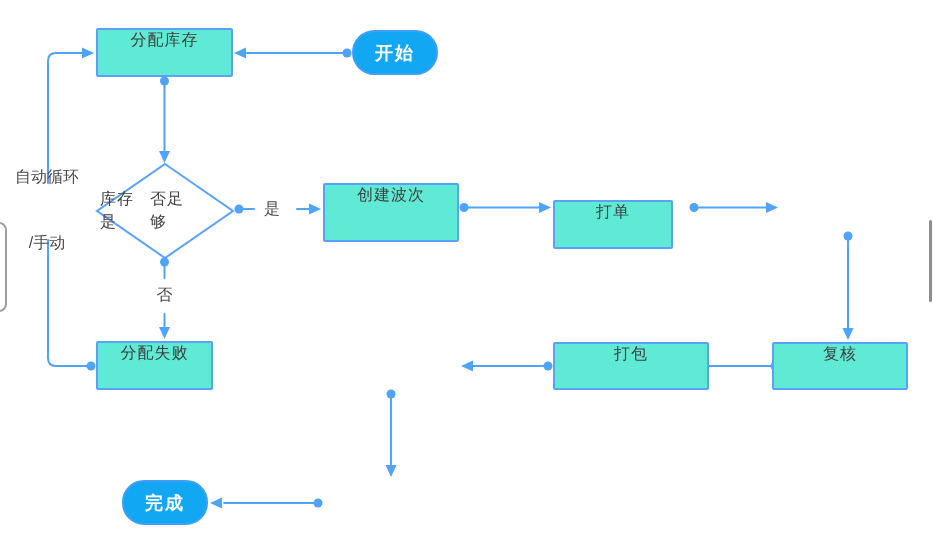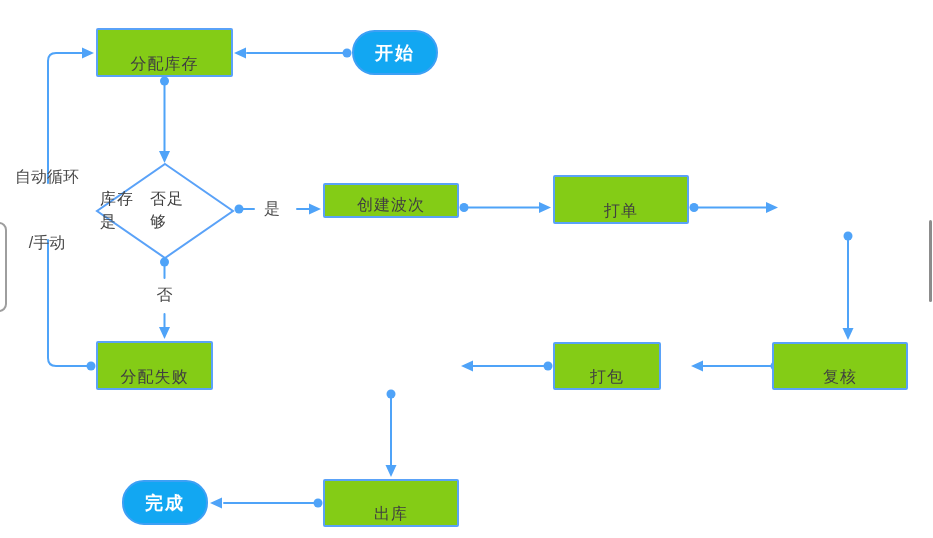--- a/index.html
+++ b/index.html
@@ -9,22 +9,22 @@
   }
   *{box-sizing:border-box;margin:0;padding:0;}
   html,body{width:933px;height:538px;overflow:hidden;background:#fff;
     font-family:"Liberation Sans","DejaVu Sans",sans-serif;}
   .canvas{position:relative;width:933px;height:538px;background:#fff;}
   .wires{position:absolute;left:0;top:0;width:933px;height:538px;}
   .wire{stroke:var(--connector);stroke-width:2;fill:none;stroke-linecap:round;}
   .dot{fill:var(--connector);stroke:none;}
   .arrow{fill:var(--connector);stroke:none;}
   .shape-diamond{fill:#ffffff;stroke:var(--node-border);stroke-width:2;}
-  .rect-node{position:absolute;display:flex;align-items:flex-end;justify-content:center;
-    background:#84cc16;border:2px solid var(--node-border);border-radius:2px;
+  .rect-node{position:absolute;display:flex;align-items:flex-start;justify-content:center;
+    background:#5eead4;border:2px solid var(--node-border);border-radius:2px;
     color:var(--node-text);font-size:16px;letter-spacing:1px;}
   .terminal-node{position:absolute;display:flex;align-items:center;justify-content:center;
     background:var(--terminal-fill);border:2px solid var(--terminal-border);
     color:var(--terminal-text);font-size:18px;font-weight:bold;letter-spacing:2px;}
   .diamond-label{position:absolute;left:100px;top:182px;width:100px;height:56px;
     display:flex;flex-direction:row;align-items:center;justify-content:center;
     color:var(--node-text);font-size:16px;line-height:23px;letter-spacing:1px;}
   .edge-label{position:absolute;display:flex;flex-direction:column;align-items:center;
     justify-content:center;background:#fff;color:var(--label-text);
     font-size:16px;line-height:24px;}
@@ -121,37 +121,34 @@
   <div class="terminal-node" style="left:352px;top:30px;width:86px;height:45px;border-radius:23px;">
     <span>开始</span>
   </div>
   <div class="terminal-node" style="left:122px;top:480px;width:86px;height:45px;border-radius:22px;">
     <span>完成</span>
   </div>
 
   <div class="rect-node" style="left:96px;top:28px;width:137px;height:49px;">
     <span>分配库存</span>
   </div>
-  <div class="rect-node" style="left:323px;top:183px;width:136px;height:35px;">
+  <div class="rect-node" style="left:323px;top:183px;width:136px;height:59px;">
     <span>创建波次</span>
   </div>
-  <div class="rect-node" style="left:553px;top:175px;width:136px;height:49px;">
+  <div class="rect-node" style="left:553px;top:200px;width:120px;height:49px;">
     <span>打单</span>
   </div>
   <div class="rect-node" style="left:96px;top:341px;width:117px;height:49px;">
     <span>分配失败</span>
   </div>
-  <div class="rect-node" style="left:553px;top:342px;width:108px;height:48px;">
+  <div class="rect-node" style="left:553px;top:342px;width:156px;height:48px;">
     <span>打包</span>
   </div>
   <div class="rect-node" style="left:772px;top:342px;width:136px;height:48px;">
     <span>复核</span>
-  </div>
-  <div class="rect-node" style="left:323px;top:479px;width:136px;height:48px;">
-    <span>出库</span>
   </div>
 
   <div class="diamond-label">
     <span>库存是</span>
     <span>否足够</span>
   </div>
 
   <div class="edge-label" style="left:256px;top:195px;width:32px;height:28px;">
     <span>是</span>
   </div>

